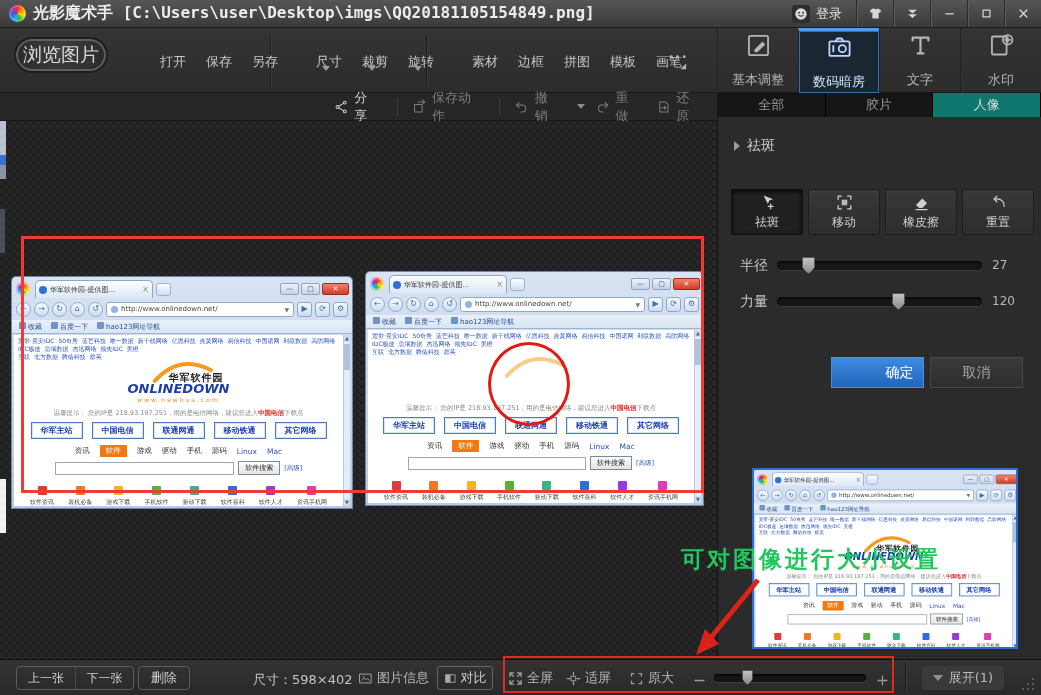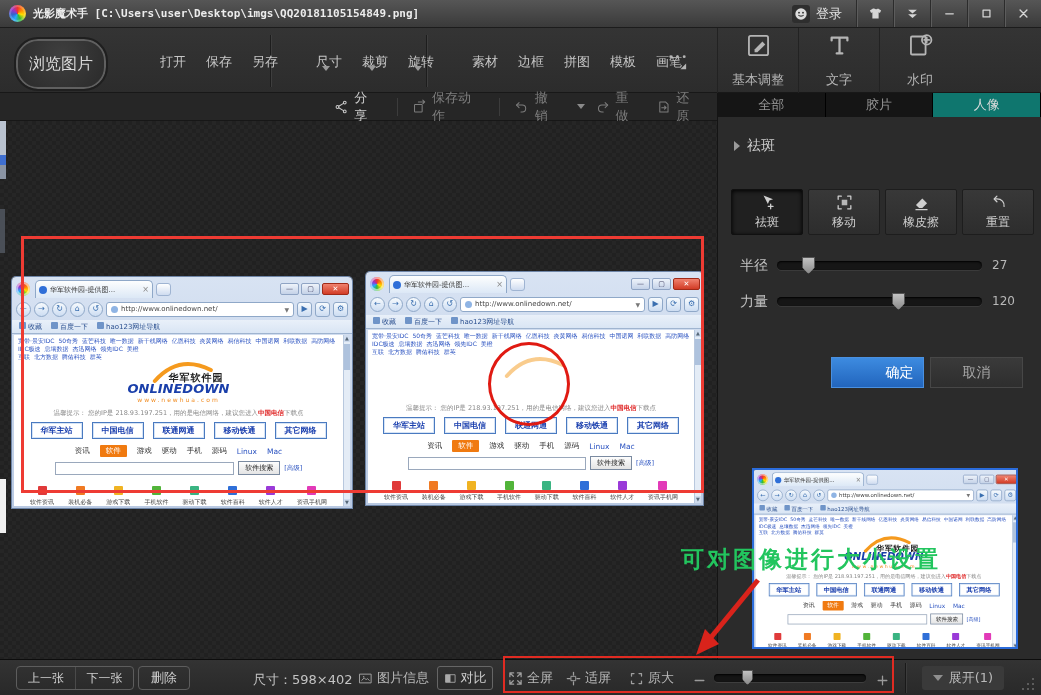--- a/index.html
+++ b/index.html
@@ -8,36 +8,36 @@
   .app { position:relative; width:1041px; height:695px; overflow:hidden; background:#232323; }
 
   
   .titlebar { position:absolute; left:0; top:0; width:1041px; height:28px;
     background:linear-gradient(#565656,#3a3a3a); border-bottom:1px solid #1c1c1c;
     display:flex; align-items:center; }
   .app-logo { width:17px; height:17px; border-radius:50%; margin:0 7px 0 9px;
     background:conic-gradient(#e33,#f80,#fd0,#3b3,#2af,#36c,#93c,#e33);
     box-shadow:inset 0 0 0 2px #fff3; }
   .title-text { font-family:"DejaVu Sans Mono","Liberation Mono",monospace;
-    font-size:11px; font-weight:bold; color:#ececec; letter-spacing:0; }
+    font-size:16px; font-weight:bold; color:#ececec; letter-spacing:0; }
   .tb-right { margin-left:auto; display:flex; align-items:center; height:100%; }
   .login-chip { display:flex; align-items:center; gap:6px; padding:0 14px 0 8px; height:100%; color:#e4e4e4; font-size:13px; }
   .login-chip .smiley { width:18px; height:18px; color:#dcdcdc; background:#2e2e2e; border-radius:3px; padding:1px; }
   .cap-btn { width:37px; height:100%; display:flex; align-items:center; justify-content:center;
     border-left:1px solid #2c2c2c; box-shadow:inset 1px 0 0 #5c5c5c; color:#d6d6d6; }
   .cap-btn svg, .login-chip svg { display:block; }
   .cap-btn .ig { width:15px; height:15px; }
 
   
   .toolbar { position:absolute; left:0; top:28px; width:1041px; height:65px;
     background:linear-gradient(#343434,#2c2c2c); border-bottom:1px solid #181818; }
-  .browse-btn { position:absolute; left:16px; top:11px; width:90px; height:50px;
+  .browse-btn { position:absolute; left:16px; top:11px; width:90px; height:32px;
     border:2px solid #606060; outline:2px solid #1f1f1f; border-radius:22px;
     background:radial-gradient(circle at 50% 30%, #3f3f3f, #2a2a2a);
-    color:#d8d8d8; font-size:16px; display:flex; align-items:center; justify-content:center; }
+    color:#d8d8d8; font-size:19px; display:flex; align-items:center; justify-content:center; }
   .tool-items { position:absolute; left:124px; top:0; height:65px; display:flex; align-items:center; }
   .t-item { position:relative; width:46px; height:58px; display:flex; flex-direction:row; align-items:center; justify-content:flex-start; color:#b5b5b5;gap:36px; }
   .t-item .tic { width:23px; height:23px; }
   .t-item .tlb { font-size:13px; color:#c6c6c6; margin-top:3px; white-space:nowrap; }
   .t-arrow { position:absolute; right:-4px; top:34px; width:0; height:0;
     border-left:4px solid transparent; border-right:4px solid transparent; border-top:5px solid #9a9a9a; }
   .tsep { width:2px; height:52px; margin:0 8px; background:linear-gradient(90deg,#1d1d1d 50%,#3e3e3e 50%); }
 
   
   .mode-tabs { position:absolute; right:0; top:0; width:324px; height:65px; display:flex; }
@@ -358,20 +358,29 @@
             </svg></span>
         </div>
       </div>
     <div class="mode-tabs" id="modeTabs">
         <div class="m-tab">
           <span class="mic"><svg viewBox="0 0 24 24" width="100%" height="100%" fill="none" stroke="currentColor" stroke-width="1.6" stroke-linecap="round" stroke-linejoin="round">
               <rect x="3.5" y="3.5" width="17" height="17" rx="1.5"></rect>
               <path d="M8.5 15.5l7-7 2.5 2.5-7 7H8.5z" fill="currentColor" stroke="none"></path>
             </svg></span>
           <div class="mlb">基本调整</div>
+        </div>
+        <div class="m-tab active">
+          <span class="mic"><svg viewBox="0 0 24 24" width="100%" height="100%" fill="none" stroke="currentColor" stroke-width="1.6" stroke-linecap="round" stroke-linejoin="round">
+              <rect x="3" y="6.5" width="18" height="13" rx="1.5"></rect>
+              <path d="M8.5 6.5L10 4h4l1.5 2.5"></path>
+              <circle cx="14.5" cy="13" r="3.2"></circle>
+              <path d="M6.5 10.5v5"></path>
+            </svg></span>
+          <div class="mlb">数码暗房</div>
         </div>
         <div class="m-tab">
           <span class="mic"><svg viewBox="0 0 24 24" width="100%" height="100%" fill="none" stroke="currentColor" stroke-width="1.6" stroke-linecap="round" stroke-linejoin="round">
               <path d="M5 5h14M5 5v2.5M19 5v2.5M12 5v14M9.5 19h5" stroke-width="2"></path>
             </svg></span>
           <div class="mlb">文字</div>
         </div>
         <div class="m-tab">
           <span class="mic"><svg viewBox="0 0 24 24" width="100%" height="100%" fill="none" stroke="currentColor" stroke-width="1.6" stroke-linecap="round" stroke-linejoin="round">
               <rect x="3.5" y="4" width="13" height="16" rx="1"></rect>

